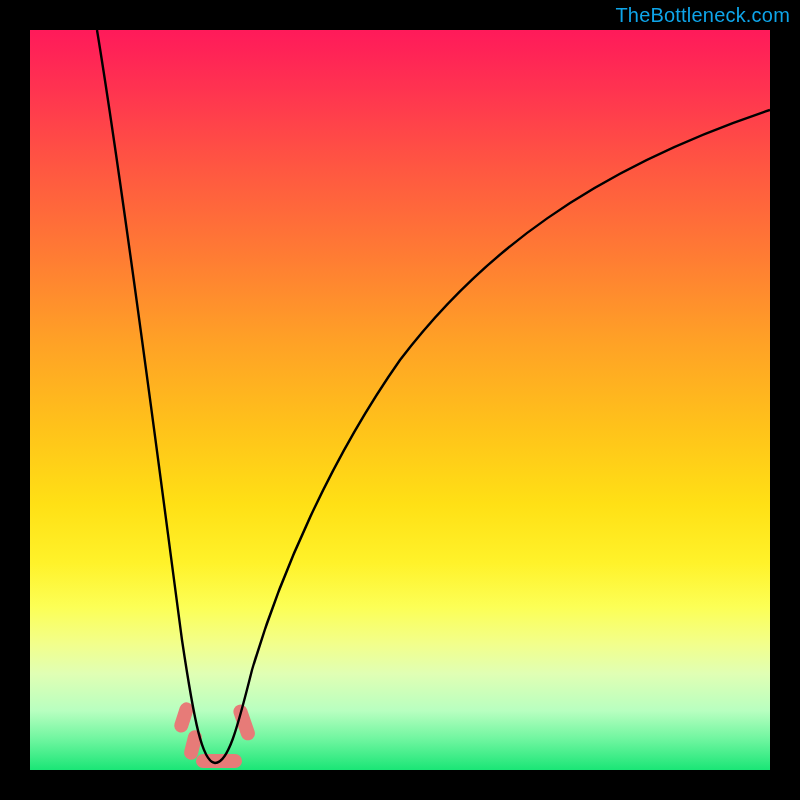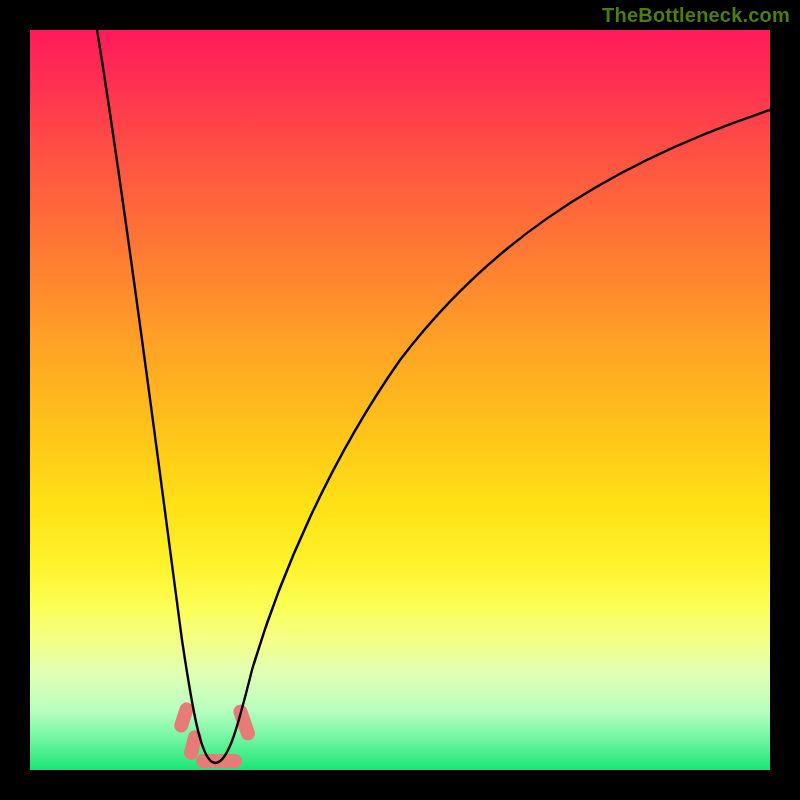--- a/index.html
+++ b/index.html
@@ -31,24 +31,24 @@
       #e0ffb4 87%,
       #b8ffc0 92%,
       #6cf59e 96%,
       #1ae676 100%
     );
   }
   .watermark {
     position: absolute;
     top: 4px;
     right: 10px;
-    color: #4d7c0f;
+    color: #0ea5e9;
     font-size: 20px;
     letter-spacing: 0.2px;
-    font-weight: 700;
+    font-weight: 400;
   }
   svg.curve {
     position: absolute;
     left: 0;
     top: 0;
     width: 740px;
     height: 740px;
   }
   .marker {
     fill: #e77b78;

